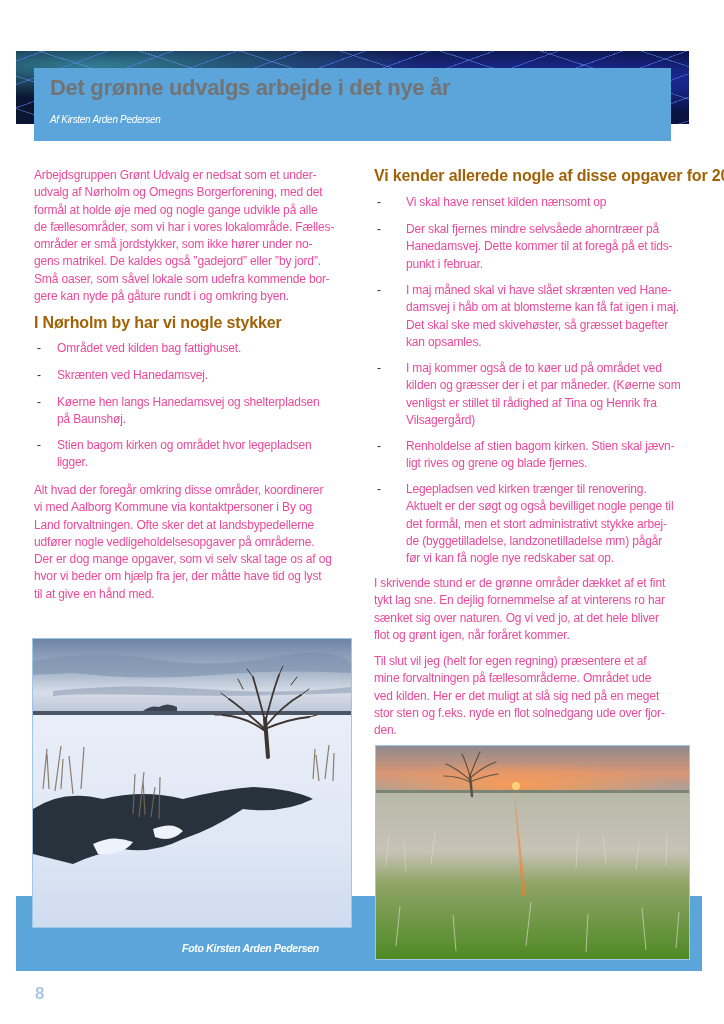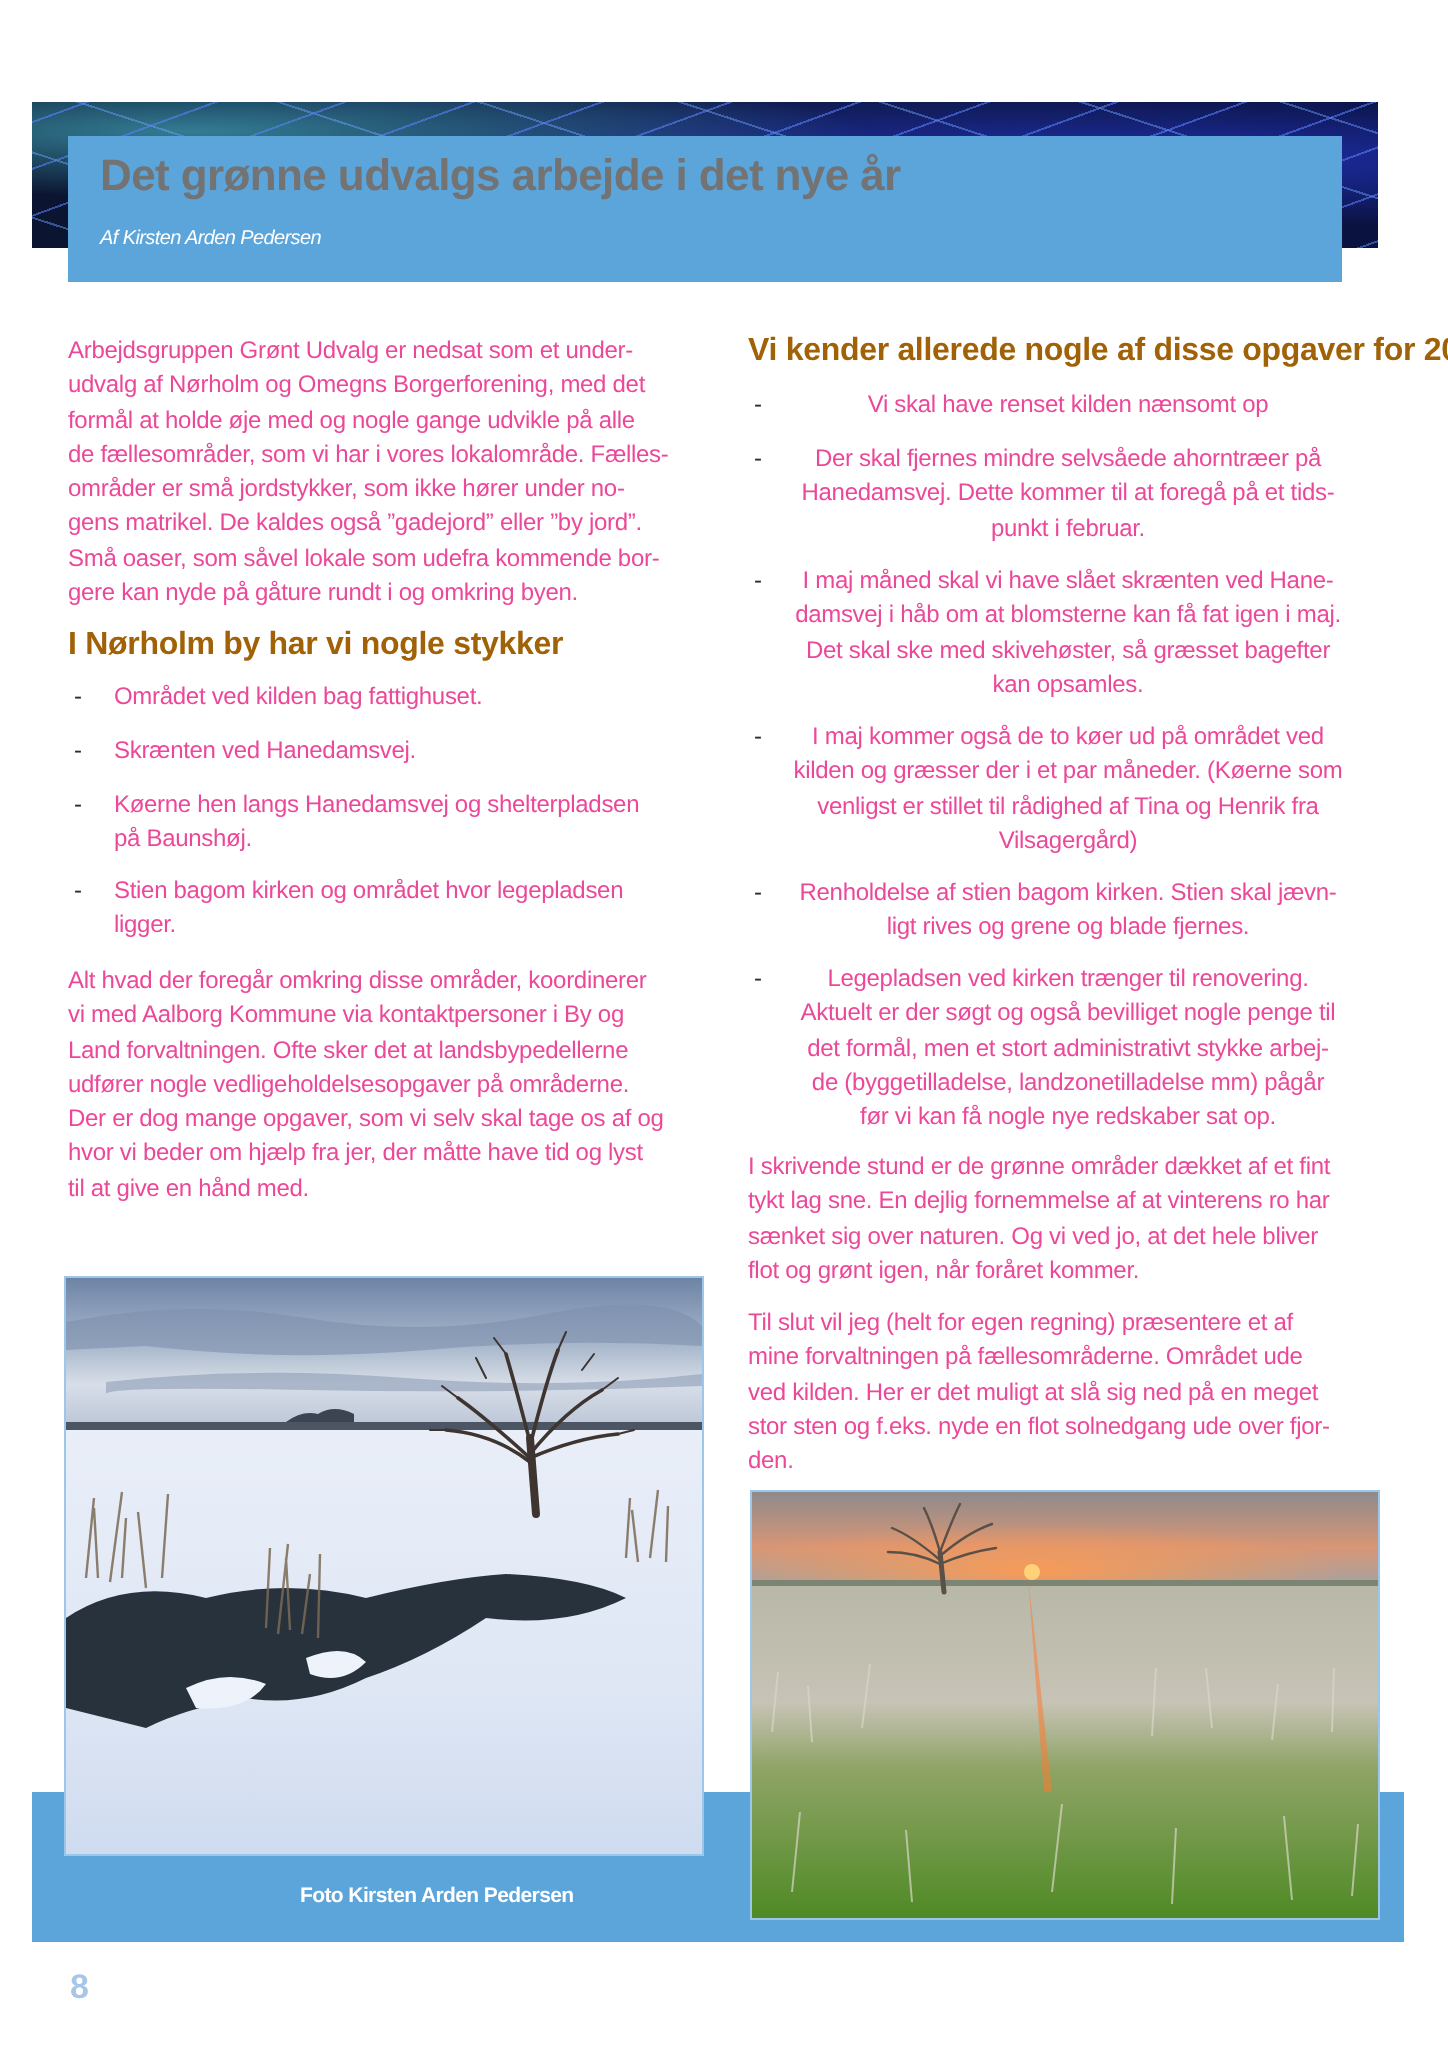--- a/index.html
+++ b/index.html
@@ -21,29 +21,29 @@
 
   
   .txt { font-size: 12px; line-height: 17.3px; white-space: pre-line; letter-spacing: -0.15px; color: #ec4899; }
   .h { font-weight: bold; font-size: 16px; line-height: 17.3px; letter-spacing: -0.15px; color: #a16207; white-space: nowrap; }
   .dash { font-size: 12px; line-height: 17.3px; }
   .col-l { left: 34px; width: 320px; }
   .col-r { left: 374px; width: 320px; }
   .dash-l { left: 37px; }
   .dash-r { left: 377px; }
   .item-l { left: 57px; width: 300px; }
-  .item-r { left: 384px; width: 300px; text-align: center; }
+  .item-r { left: 406px; width: 300px; }
 
   
   .band { left: 16px; top: 896px; width: 686px; height: 75px; background: #5ba5db; }
   .photo { border: 1px solid #9cc6ea; box-sizing: border-box; overflow: hidden; }
   .photo svg { display: block; }
   .photo-left { left: 32px; top: 638px; width: 320px; height: 290px; }
   .photo-right { left: 375px; top: 745px; width: 315px; height: 215px; }
-  .caption { left: 150px; width: 201px; top: 942px; text-align: left; font-size: 10.5px; font-weight: bold; color: #ffffff; letter-spacing: -0.3px; }
+  .caption { left: 150px; width: 201px; top: 942px; text-align: center; font-size: 10.5px; font-weight: bold; font-style: italic; color: #ffffff; letter-spacing: -0.3px; }
   .page-num { left: 35px; top: 984px; font-size: 17px; font-weight: bold; color: #a8c6e8; }
 </style>
 </head>
 <body>
 
 <div class="abs header-photo"></div>
 <div class="abs title-box"></div>
 <div class="abs title">Det grønne udvalgs arbejde i det nye år</div>
 <div class="abs byline">Af Kirsten Arden Pedersen</div>
 

